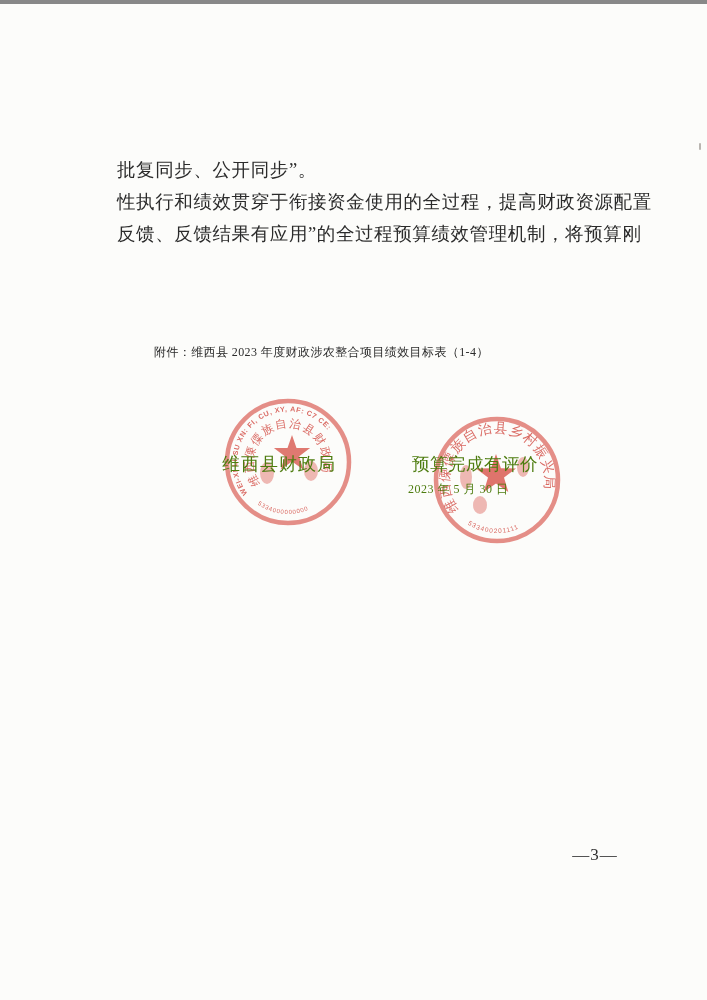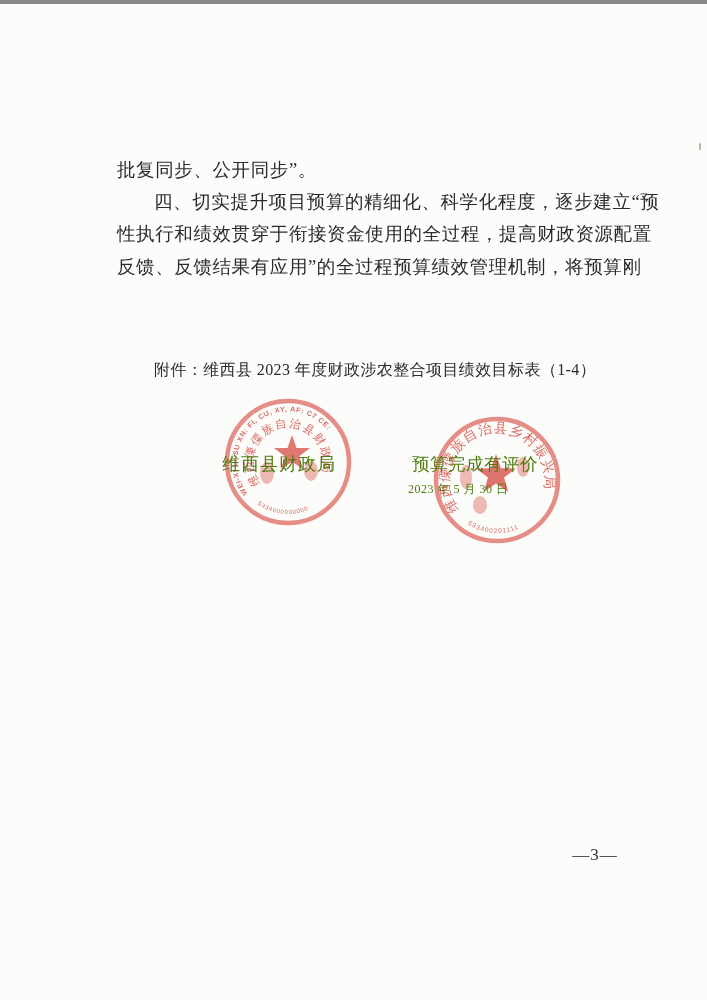--- a/index.html
+++ b/index.html
@@ -18,24 +18,24 @@
     width:540px;
     font-size:18.5px;
     line-height:32.2px;
     letter-spacing:0.6px;
     color:#2b2b2b;
   }
   .line { white-space:nowrap; }
   .line.indent { text-indent:37px; }
   .attachment {
     position:absolute;
-    left:117px; top:356px;
+    left:117px; top:340px;
     width:540px;
     text-indent:37px;
-    font-size:16px;
+    font-size:12px;
     letter-spacing:0.4px;
     white-space:nowrap;
     color:#2b2b2b;
   }
   .seal {
     position:absolute;
     mix-blend-mode:multiply;
     opacity:0.88;
   }
   .seal-left  { left:213px; top:383px; }
@@ -71,21 +71,20 @@
   .seal .ring-code  { font-family:"Liberation Sans","DejaVu Sans",sans-serif; }
   .smudge { fill:#e2706a; opacity:0.55; }
 </style>
 </head>
 <body>
 
 <div class="page">
 
   <div class="body-text">
     <div class="line">批复同步、公开同步”。</div>
-    <div class="line indent">四、切实提升项目预算的精细化、科学化程度，逐步建立“预</div>
     <div class="line">性执行和绩效贯穿于衔接资金使用的全过程，提高财政资源配置</div>
     <div class="line">反馈、反馈结果有应用”的全过程预算绩效管理机制，将预算刚</div>
   </div>
 
   <div class="attachment">附件：维西县 2023 年度财政涉农整合项目绩效目标表（1-4）</div>
 
   <div class="seal seal-left">
     <svg width="150" height="150" viewBox="0 0 150 150">
       <defs>
         <path id="lsOuter" d="M 30.6,100.5 A 51 51 0 1 1 119.4,100.5"></path>

